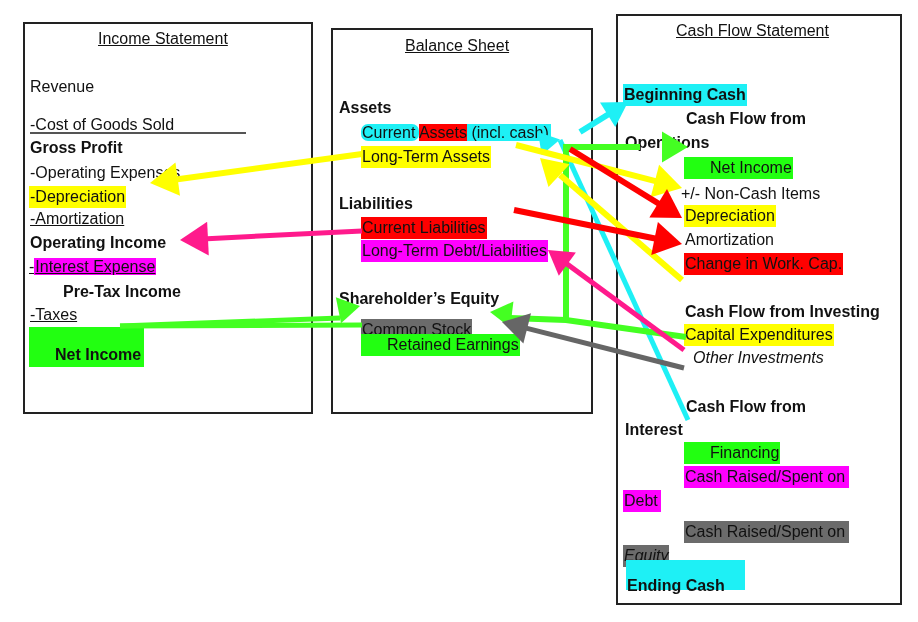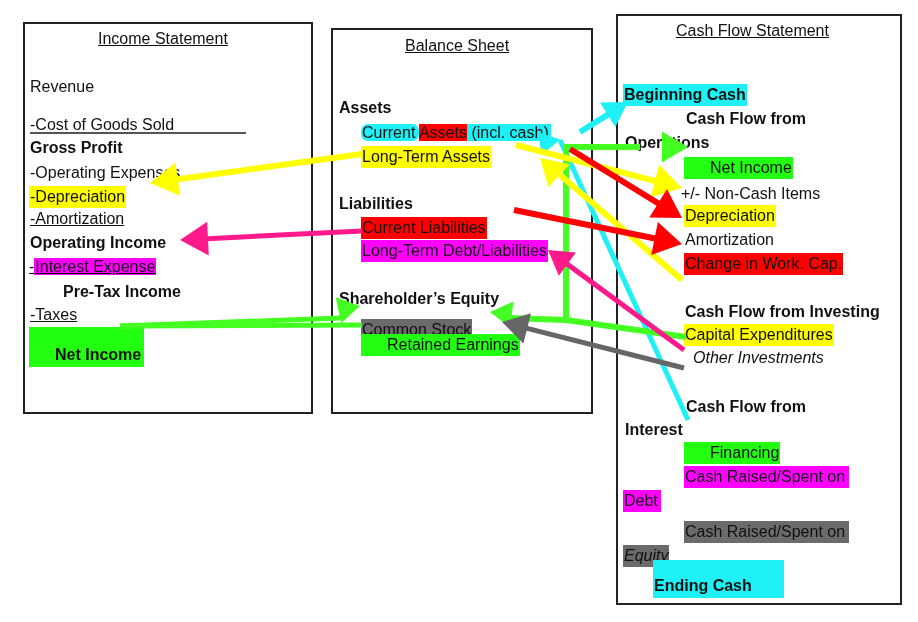--- a/index.html
+++ b/index.html
@@ -63,21 +63,21 @@
 <div class="t b" style="left:684px;top:301px;">Cash Flow from Investing</div>
 <div class="t hl-yellow" style="left:684px;top:324px;">Capital Expenditures</div>
 <div class="t" style="left:692px;top:347px;font-style:italic;">Other Investments</div>
 <div class="t b" style="left:685px;top:396px;">Cash Flow from</div>
 <div class="t b" style="left:624px;top:419px;">Interest</div>
 <div class="t hl-green" style="left:684px;top:442px;">Financing</div>
 <div class="t hl-magenta" style="left:684px;top:466px;padding-right:4px;">Cash Raised/Spent on</div>
 <div class="t hl-magenta" style="left:623px;top:490px;padding-right:3px;">Debt</div>
 <div class="t hl-gray" style="left:684px;top:513px;padding-right:4px;">Cash Raised/Spent on</div>
 <div class="t hl-gray" style="left:623px;top:537px;font-style:italic;">Equity</div>
-<div class="t b hl-cyan" style="left:653px;top:560px;height:38px;line-height:52px;box-sizing:border-box;padding-right:32px;">Ending Cash</div>
+<div class="t b hl-cyan" style="left:626px;top:560px;height:30px;line-height:52px;box-sizing:border-box;padding-right:20px;">Ending Cash</div>
 
 <svg id="arrows" viewBox="0 0 918 622">
     <polyline points="688,420 560,140" fill="none" stroke="#1ef0f5" stroke-width="5" stroke-linejoin="miter"></polyline>
     <polygon points="538,132 560.0616492930602,139.56859501294767 541.703780538251,155.02785291173436" fill="#1ef0f5"></polygon>
     <polyline points="580,132 611.7184325631023,112.17597964806106" fill="none" stroke="#1ef0f5" stroke-width="6" stroke-linejoin="miter"></polyline>
     <polygon points="628,102 615.2800254399236,126.9311501377496 600.0160559678321,102.50879898240305" fill="#1ef0f5"></polygon>
     <polyline points="566,320 566,147 640,147" fill="none" stroke="#44ff22" stroke-width="6" stroke-linejoin="miter"></polyline>
     <polygon points="688,147 662,162.6 662,131.4" fill="#44ff22"></polygon>
     <polyline points="686,337 566,320 510,318" fill="none" stroke="#44ff22" stroke-width="6" stroke-linejoin="miter"></polyline>
     <polygon points="490,312 513.4160073588755,301.5152205855781 510.270573534549,327.7271691216328" fill="#44ff22"></polygon>

